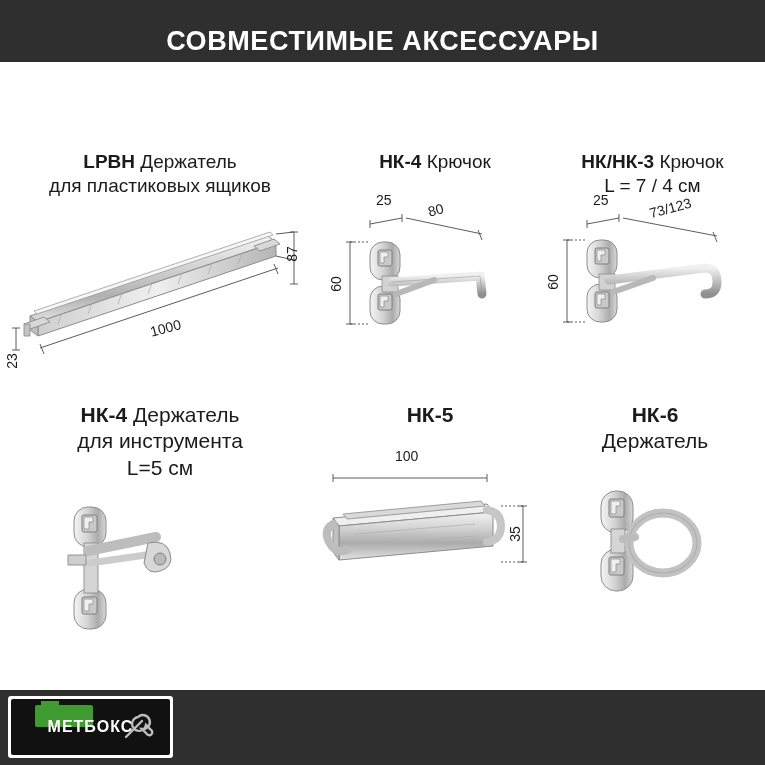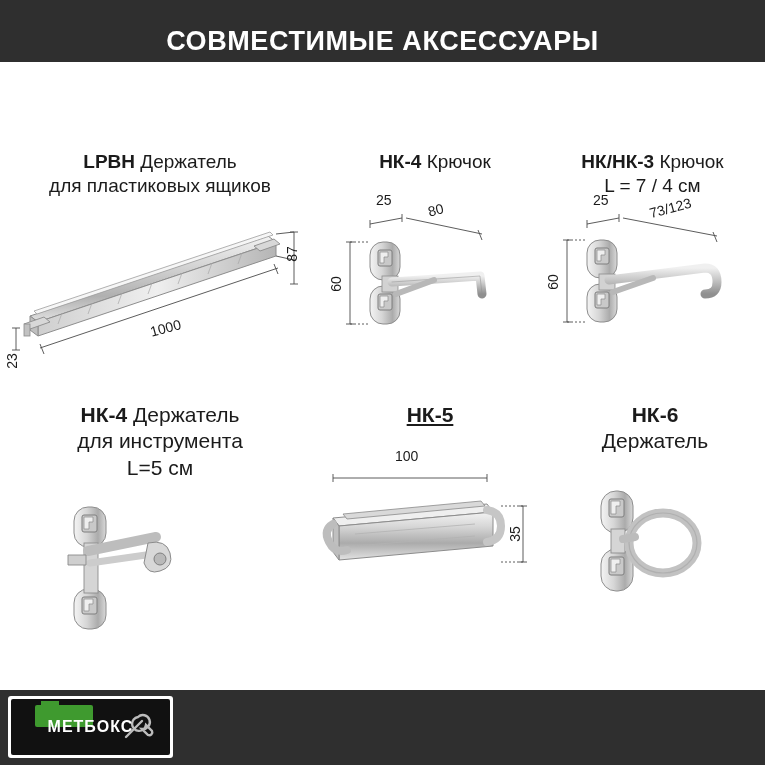--- a/index.html
+++ b/index.html
@@ -361,21 +361,21 @@
 
           <path d="M138 52 q18 -4 22 10 q4 14 -10 18 q-12 4 -16 -8 z" fill="#d8d8d8" stroke="#8b8b8b" stroke-width="1"></path>
           <circle cx="150" cy="68" r="6" fill="#b9b9b9" stroke="#7f7f7f" stroke-width="1"></circle>
 
           <path d="M58 64 h18 v10 h-18 z" fill="#cfcfcf" stroke="#8b8b8b" stroke-width="0.9"></path>
         </svg>
       </div>
     </div>
 
     <div class="cell" style="left:315px; top:300px; width:230px; height:300px;">
-      <div class="cell-title" style="font-size:21px;text-decoration:underline;">
+      <div class="cell-title" style="font-size:21px;">
         <span class="code">НК-5</span>
       </div>
 
       <div class="art" style="height:190px; margin-top:26px;">
         <svg viewBox="0 0 230 190" width="230" height="190">
           <defs>
             <linearGradient id="gbody5" x1="0" y1="0" x2="0" y2="1">
               <stop offset="0%" stop-color="#f3f3f3"></stop>
               <stop offset="30%" stop-color="#d7d7d7"></stop>
               <stop offset="65%" stop-color="#ababab"></stop>

